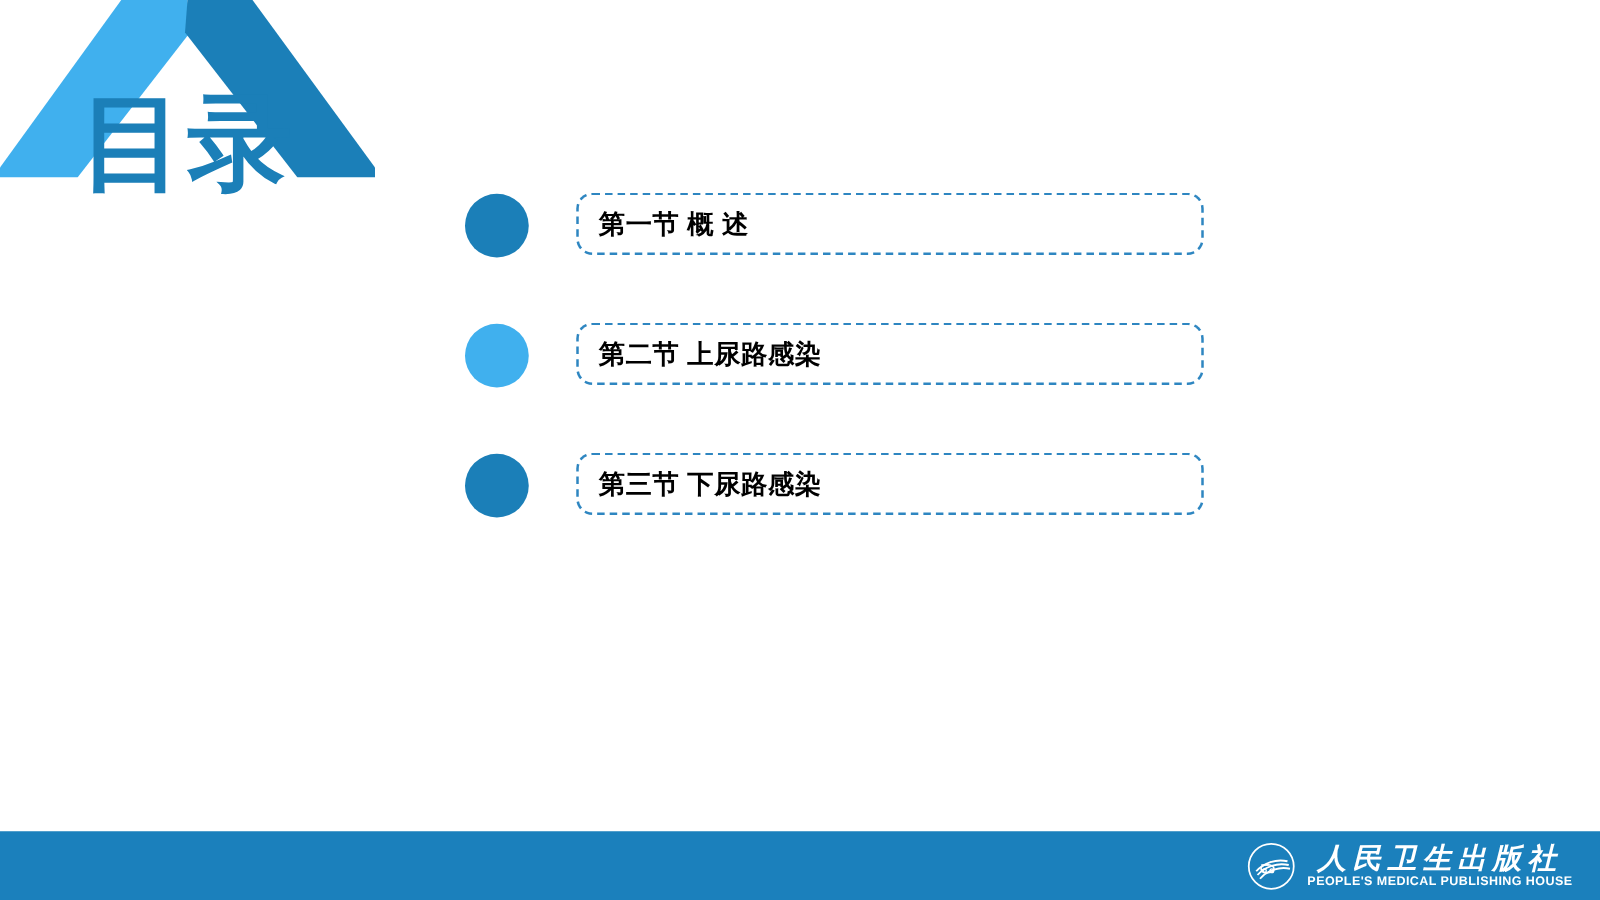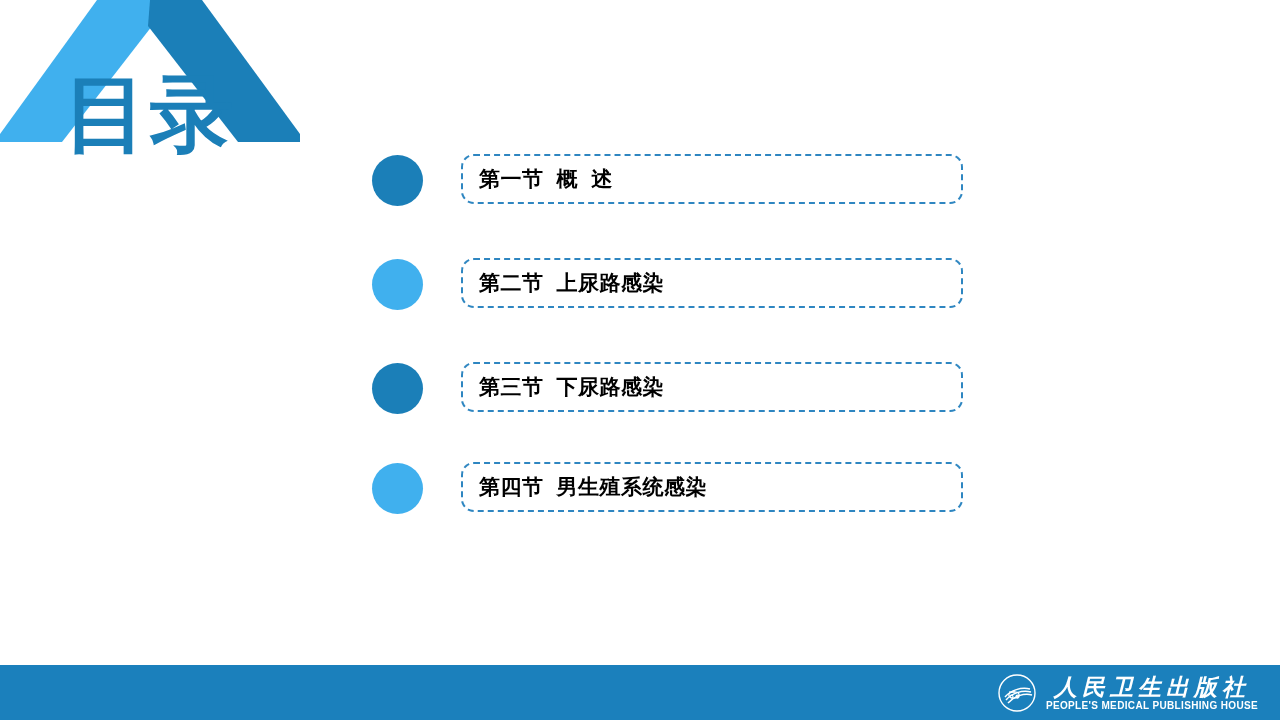--- a/index.html
+++ b/index.html
@@ -94,21 +94,21 @@
   .agenda-label {
     position: absolute;
     left: 16px;
     top: 50%;
     transform: translateY(-50%);
     font-size: 21px;
     font-weight: bold;
     color: #000000;
     white-space: nowrap;
     letter-spacing: 0.5px;
-    font-family: Liberation Mono, monospace;
+    font-family: Liberation Sans, sans-serif;
   }
 
   
   #footer-bar {
     position: absolute;
     left: 0;
     bottom: 0;
     width: 1280px;
     height: 55px;
     background: #1B80BC;
@@ -187,26 +187,20 @@
       </div>
     </div>
 
     <div class="agenda-item row-1">
       <div class="agenda-bullet" style="background:#40B0EE"></div>
       <div class="agenda-box">
         <div class="agenda-label">第二节  上尿路感染</div>
       </div>
     </div>
 
-    <div class="agenda-item row-3">
-      <div class="agenda-bullet" style="background:#40B0EE"></div>
-      <div class="agenda-box">
-        <div class="agenda-label">第四节  男生殖系统感染</div>
-      </div>
-    </div>
 
   </div>
 
   <div id="footer-bar">
     <div id="publisher-logo">
       <svg id="publisher-emblem" viewBox="0 0 40 40" xmlns="http://www.w3.org/2000/svg">
         <circle cx="20" cy="20" r="18" fill="none" stroke="#ffffff" stroke-width="1.4"></circle>
         <path d="M8 24 C14 17, 24 14, 33 16" fill="none" stroke="#ffffff" stroke-width="1.5"></path>
         <path d="M9 27 C15 20, 25 17, 34 19" fill="none" stroke="#ffffff" stroke-width="1.5"></path>
         <path d="M11 30 C17 23, 27 20, 35 22" fill="none" stroke="#ffffff" stroke-width="1.5"></path>

